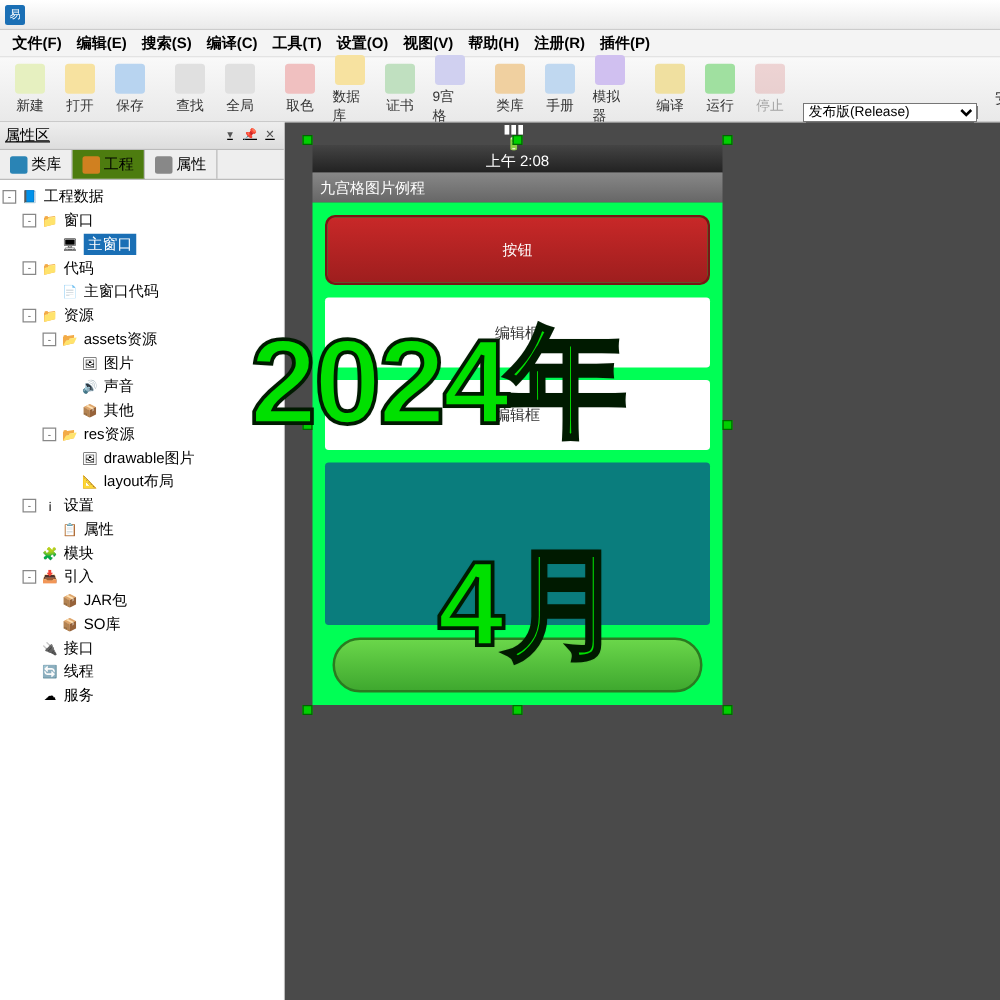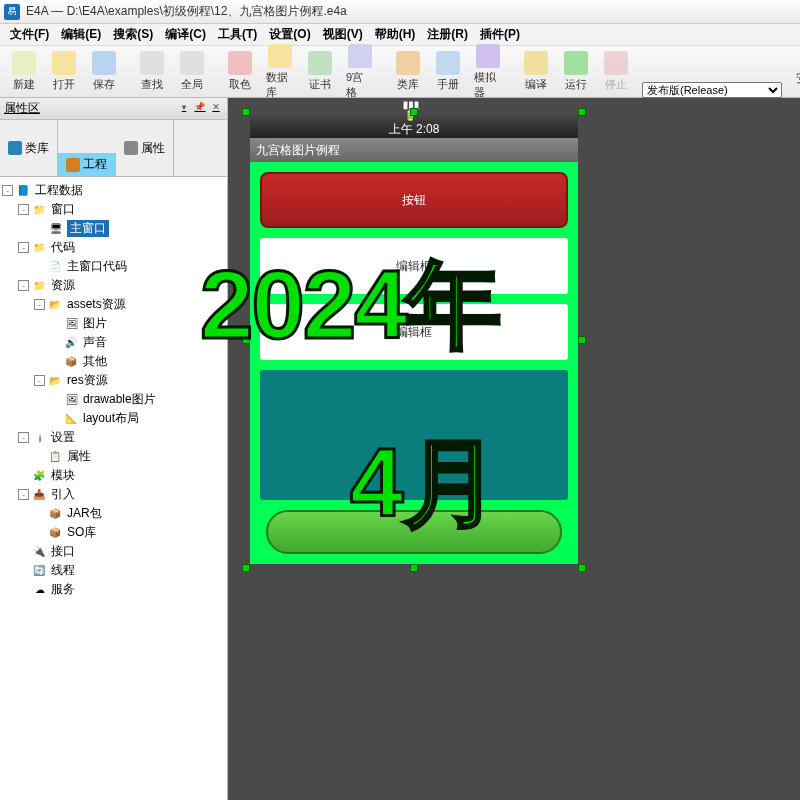--- a/index.html
+++ b/index.html
@@ -22,21 +22,21 @@
 
 .main { display:flex; height: calc(800px - 24px - 22px - 52px); }
 
 
 .left { width: 228px; background:#fafafa; border-right:1px solid #bbb; display:flex; flex-direction:column;}
 .panel-hdr { height:22px; background: linear-gradient(#eee,#ddd); border-bottom:1px solid #bbb; display:flex; align-items:center; padding:0 4px;text-decoration:underline;}
 .panel-hdr .ptitle { flex:1;}
 .panel-hdr .pbtn { width:14px; height:14px; margin-left:2px; font-size:9px; text-align:center; color:#555; cursor:default;}
 .tabs { display:flex; border-bottom:1px solid #bbb; background:#eee;}
 .tab { padding:3px 8px; border-right:1px solid #bbb; display:flex; align-items:center; cursor:default;}
-.tab.active { background:#7dd3fc;margin-top:33px;}
+.tab.active { background:#4d7c0f;}
 .tab .ticon2 { width:14px; height:14px; margin-right:3px; border-radius:2px;}
 .tree { flex:1; overflow:auto; background:#fff; padding:4px 2px;}
 .tnode { display:flex; align-items:center; padding:1px 0; white-space:nowrap;}
 .tind { display:inline-block;}
 .texp { width:11px; height:11px; border:1px solid #888; font-size:8px; line-height:9px; text-align:center; margin-right:3px; color:#555; cursor:default;}
 .ticon3 { width:16px; height:14px; margin-right:3px; display:inline-flex; align-items:center; justify-content:center; font-size:10px;}
 .tlabel2.sel { background:#1a6fb5; color:#fff; padding:0 3px;}
 
 
 .canvas { flex:1; background:#4a4a4a; position:relative; overflow:hidden;}
@@ -59,23 +59,20 @@
 
 .overlay { position:absolute; pointer-events:none; color:#00e000; font-weight:900; -webkit-text-stroke:3px #001a00; text-shadow:0 0 2px #000;}
 .ov1 { font-size:96px; top:242px; left:200px; letter-spacing:-2px;}
 .ov2 { font-size:96px; top:420px; left:350px;}
 </style>
 </head>
 <body>
 
 <div class="titlebar">
   <div class="app-icon">易</div>
-  <span class="title">
-    <span>E4A</span> — <span>D:\E4A\examples\初级例程\12、九宫格图片例程.e4a</span>
-  </span>
 </div>
 
 <div class="menubar" id="menubar">
     <span class="mitem">文件(F)</span>
     <span class="mitem">编辑(E)</span>
     <span class="mitem">搜索(S)</span>
     <span class="mitem">编译(C)</span>
     <span class="mitem">工具(T)</span>
     <span class="mitem">设置(O)</span>
     <span class="mitem">视图(V)</span>

